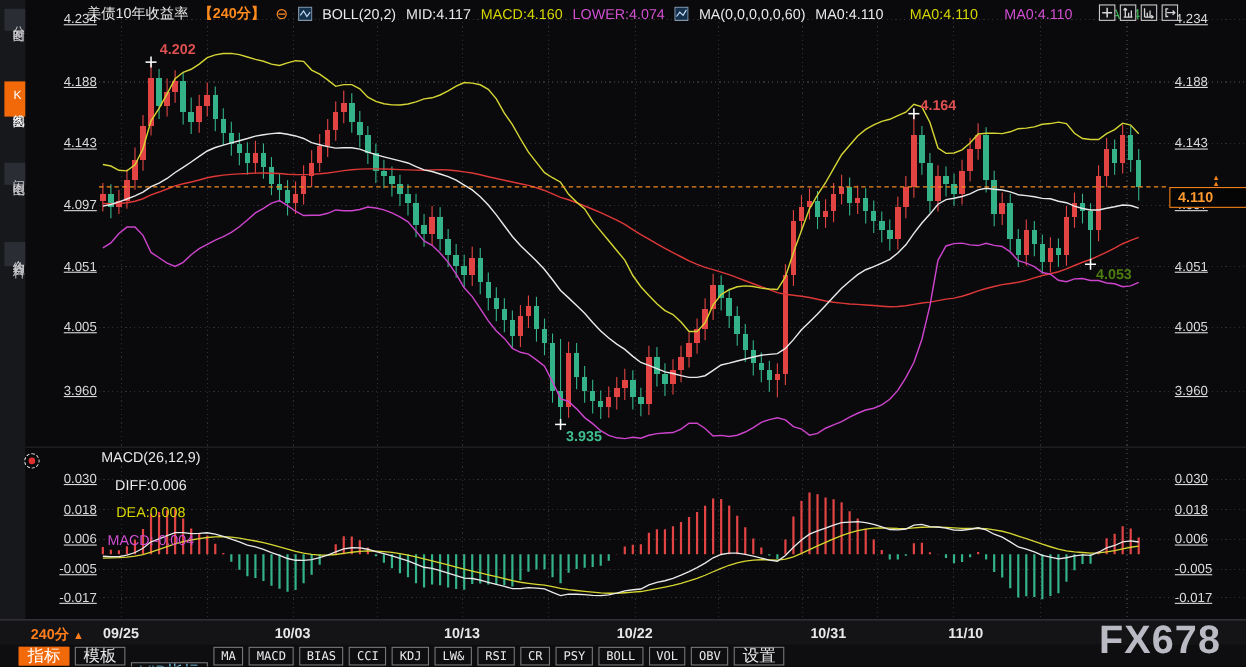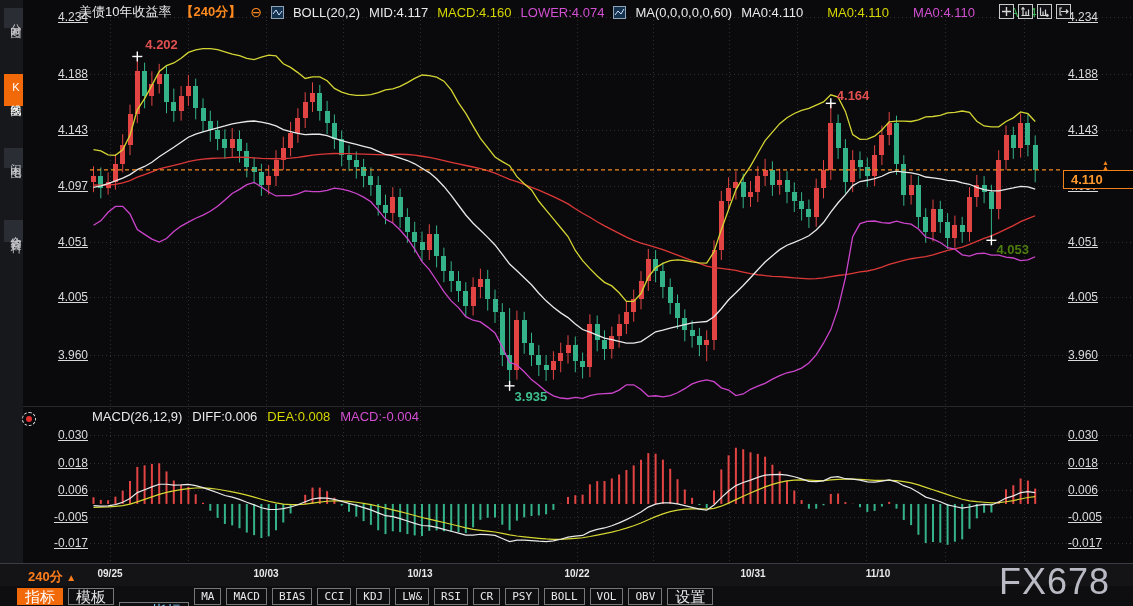--- a/index.html
+++ b/index.html
@@ -7,21 +7,21 @@
   #app{position:relative;width:1133px;height:606px;background:#0a0a0c;}
   #chart-svg{position:absolute;left:0;top:0;z-index:1;}
   
   #sidebar{position:absolute;left:0;top:0;width:23px;height:563px;background:#17181c;z-index:6;}
   .side-item{position:absolute;left:4px;width:19px;writing-mode:vertical-rl;text-orientation:upright;
     color:#c9c9ce;background:#2b2d34;font-size:11px;letter-spacing:2px;padding:7px 0;text-align:center;cursor:pointer;}
   .side-item.active{background:#f2690a;color:#fff;}
   
   #legend{position:absolute;left:79px;top:3px;height:18px;z-index:5;display:flex;align-items:center;gap:9px;
     font-size:13px;white-space:nowrap;}
-  #macd-legend{position:absolute;left:92px;top:408px;height:16px;z-index:5;display:flex;align-items:center;gap:10px;font-size:13px;}
+  #macd-legend{position:absolute;left:92px;top:408px;height:16px;z-index:5;display:flex;align-items:center;gap:10px;font-size:13px;flex-direction:column;}
   .t-white{color:#e9e9e9;} .t-orange{color:#ff8a1e;} .t-yellow{color:#d6d600;}
   .t-magenta{color:#d24fd2;}
   .collapse{font-size:14px;line-height:12px;cursor:pointer;}
   .mini-icon{display:inline-block;width:13px;height:13px;cursor:pointer;}
   #ma-values{display:inline-flex;gap:24px;}
   
   #top-icons{position:absolute;left:999px;top:4px;z-index:5;display:flex;gap:4px;}
   .sq-icon{width:13px;height:13px;border:1px solid #c9c9c9;background:#101014;display:flex;align-items:center;justify-content:center;cursor:pointer;}
   
   .ylab{position:absolute;width:60px;font-size:12px;color:#dadada;z-index:4;line-height:12px;text-decoration:underline;}
@@ -32,30 +32,30 @@
   #price-box{position:absolute;left:1063px;width:66px;height:17px;border:1px solid #f08018;background:#050505;
     color:#ff9a2e;font-size:13px;font-weight:bold;line-height:17px;padding-left:7px;z-index:7;}
   #price-marker{position:absolute;left:1102px;color:#f08018;font-size:7px;line-height:5px;z-index:8;text-align:center;}
   
   .hdiv{position:absolute;left:23px;right:0;height:1px;background:#26262b;z-index:3;}
   
   #xaxis-row{position:absolute;left:0;top:563px;width:1133px;height:23px;background:#141417;
     border-top:1px solid #3c3c44;z-index:6;}
   #interval-label{position:absolute;left:28px;top:4px;color:#ff7d1a;font-weight:bold;font-size:13px;}
   #interval-label .arr{font-size:10px;}
-  .date-label{position:absolute;top:4px;color:#e9e9e9;font-weight:bold;font-size:10px;transform:translateX(-50%);}
+  .date-label{position:absolute;top:4px;color:#e9e9e9;font-weight:bold;font-size:13px;transform:translateX(-50%);}
   
   #toolbar{position:absolute;left:0;top:586px;width:1133px;height:20px;background:#0e0e10;z-index:7;
     display:flex;align-items:center;gap:5px;padding-left:17px;box-sizing:border-box;}
   .tb{height:15px;line-height:15px;font-size:15px;color:#e8e8e8;border:1px solid #777;padding:0 7px;cursor:pointer;}
   .tb.active{background:#f2690a;border-color:#f2690a;color:#fff;}
   .tb.vip{color:#7dd3fc;margin-top:28px;}
   .tb.en{font-family:"DejaVu Sans Mono",monospace;font-size:11px;padding:0 6px;}
   
-  #watermark{position:absolute;left:999px;top:561px;font-size:36px;color:#b9bac3;letter-spacing:1px;z-index:8;}
+  #watermark{position:absolute;left:999px;top:561px;font-size:36px;color:#b9bac3;letter-spacing:1px;z-index:8;font-weight:bold;}
   
   #macd-alert{position:absolute;left:22px;top:412px;width:12px;height:12px;z-index:6;border:1px dashed #e8e8e8;
     border-radius:50%;display:flex;align-items:center;justify-content:center;}
   #macd-alert .dot{width:6px;height:6px;border-radius:50%;background:#e03030;}
 </style>
 </head>
 <body>
 
 <div id="app">
   <svg id="chart-svg" width="1133" height="606">

